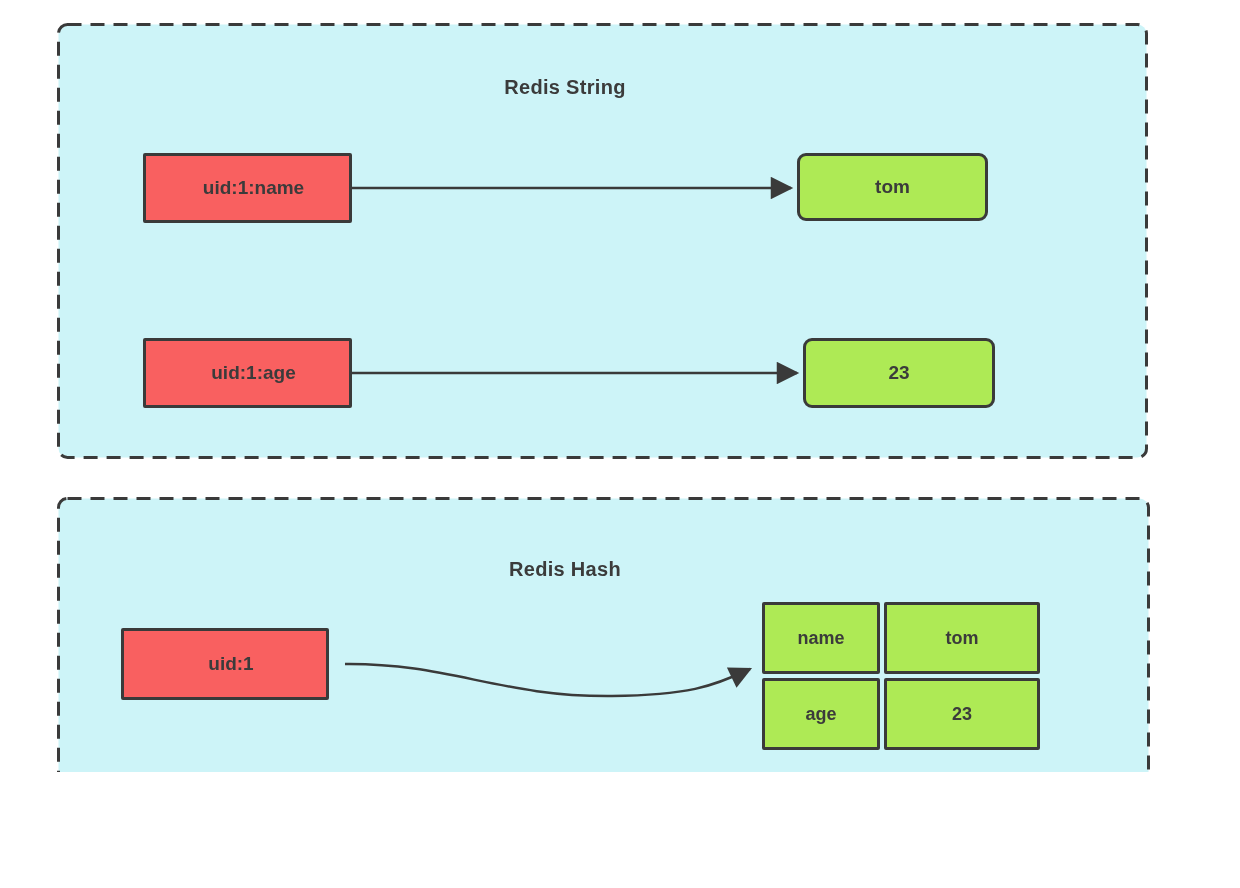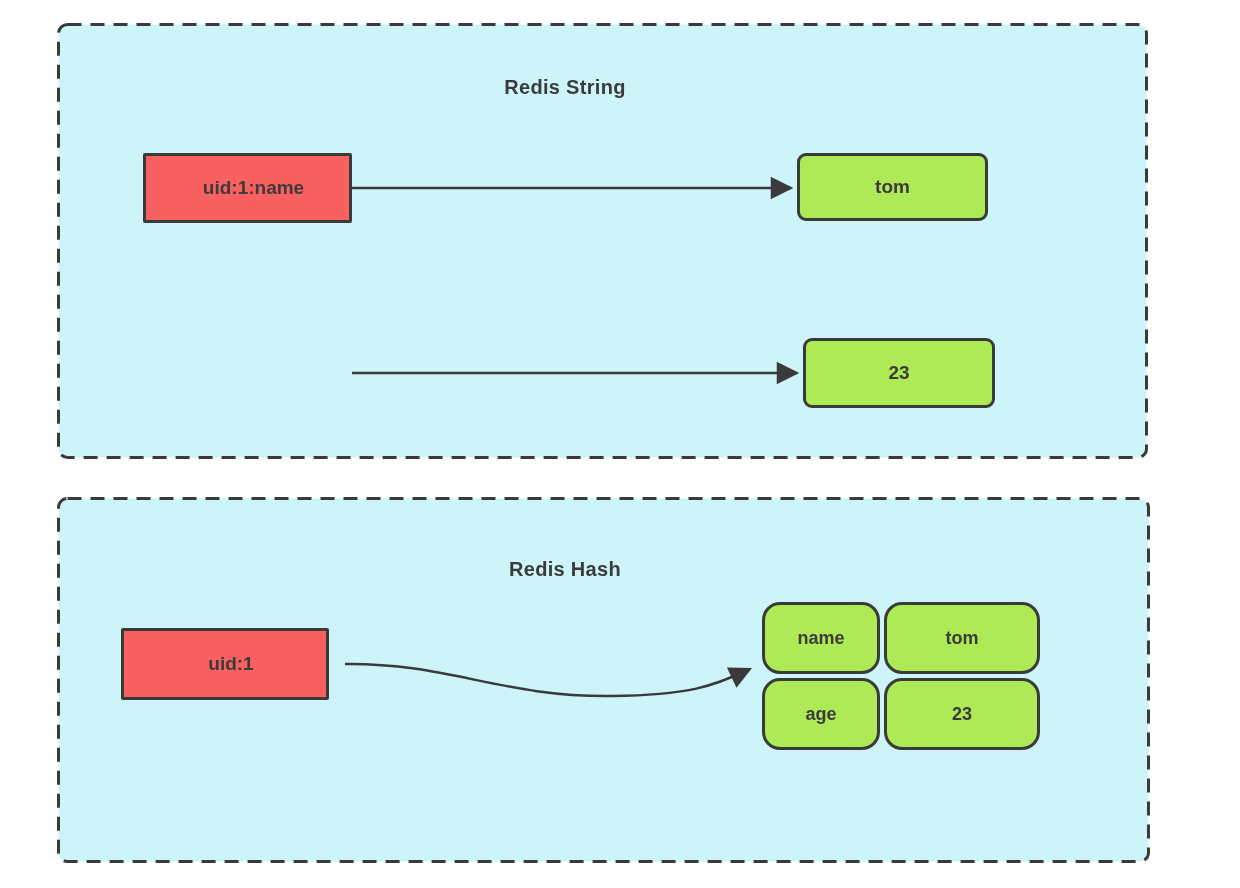--- a/index.html
+++ b/index.html
@@ -9,21 +9,21 @@
     --value-fill:#aeea55;
     --text:#3b3b3b;
     --page-bg:#ffffff;
   }
   *{margin:0;padding:0;box-sizing:border-box;}
   html,body{background:var(--page-bg);}
   body{font-family:"Liberation Sans","DejaVu Sans",sans-serif;}
   .canvas{
     position:relative;
     width:1240px;
-    height:888px;
+    height:772px;
     background:var(--page-bg);
     overflow:hidden;
   }
   .bg-svg{
     position:absolute;
     left:0;top:0;
     width:1240px;height:888px;
   }
   .panel-rect{
     fill:var(--panel-bg);
@@ -59,21 +59,21 @@
     background:var(--key-fill);
     border-radius:2px;
     padding-left:12px;
   }
   .value-box{
     background:var(--value-fill);
     border-radius:9px;
   }
   .hash-cell{
     background:var(--value-fill);
-    border-radius:18px;
+    border-radius:2px;
     font-size:18px;
   }
 </style>
 </head>
 <body>
 
 <div class="canvas">
 
   <svg class="bg-svg" viewBox="0 0 1240 888" xmlns="http://www.w3.org/2000/svg">
     <defs>
@@ -89,20 +89,21 @@
     <path class="arrow" d="M 352 373 H 797" marker-end="url(#arrowhead)"></path>
     <path class="arrow" d="M 345 664 C 450 663 500 697 612 696 C 688 695 712 687 750 669" marker-end="url(#arrowhead)"></path>
   </svg>
 
   <div class="panel-title" style="left:365px;top:76px;">Redis String</div>
 
   <div class="node key-box" style="left:143px;top:153px;width:209px;height:70px;">uid:1:name</div>
 
   <div class="node value-box" style="left:797px;top:153px;width:191px;height:68px;">tom</div>
 
+  <div class="node key-box" style="left:143px;top:338px;width:209px;height:70px;">uid:1:age</div>
 
   <div class="node value-box" style="left:803px;top:338px;width:192px;height:70px;">23</div>
 
   <div class="panel-title" style="left:365px;top:558px;">Redis Hash</div>
 
   <div class="node key-box" style="left:121px;top:628px;width:208px;height:72px;">uid:1</div>
 
   <div class="node hash-cell" style="left:762px;top:602px;width:118px;height:72px;">name</div>
 
   <div class="node hash-cell" style="left:884px;top:602px;width:156px;height:72px;">tom</div>

